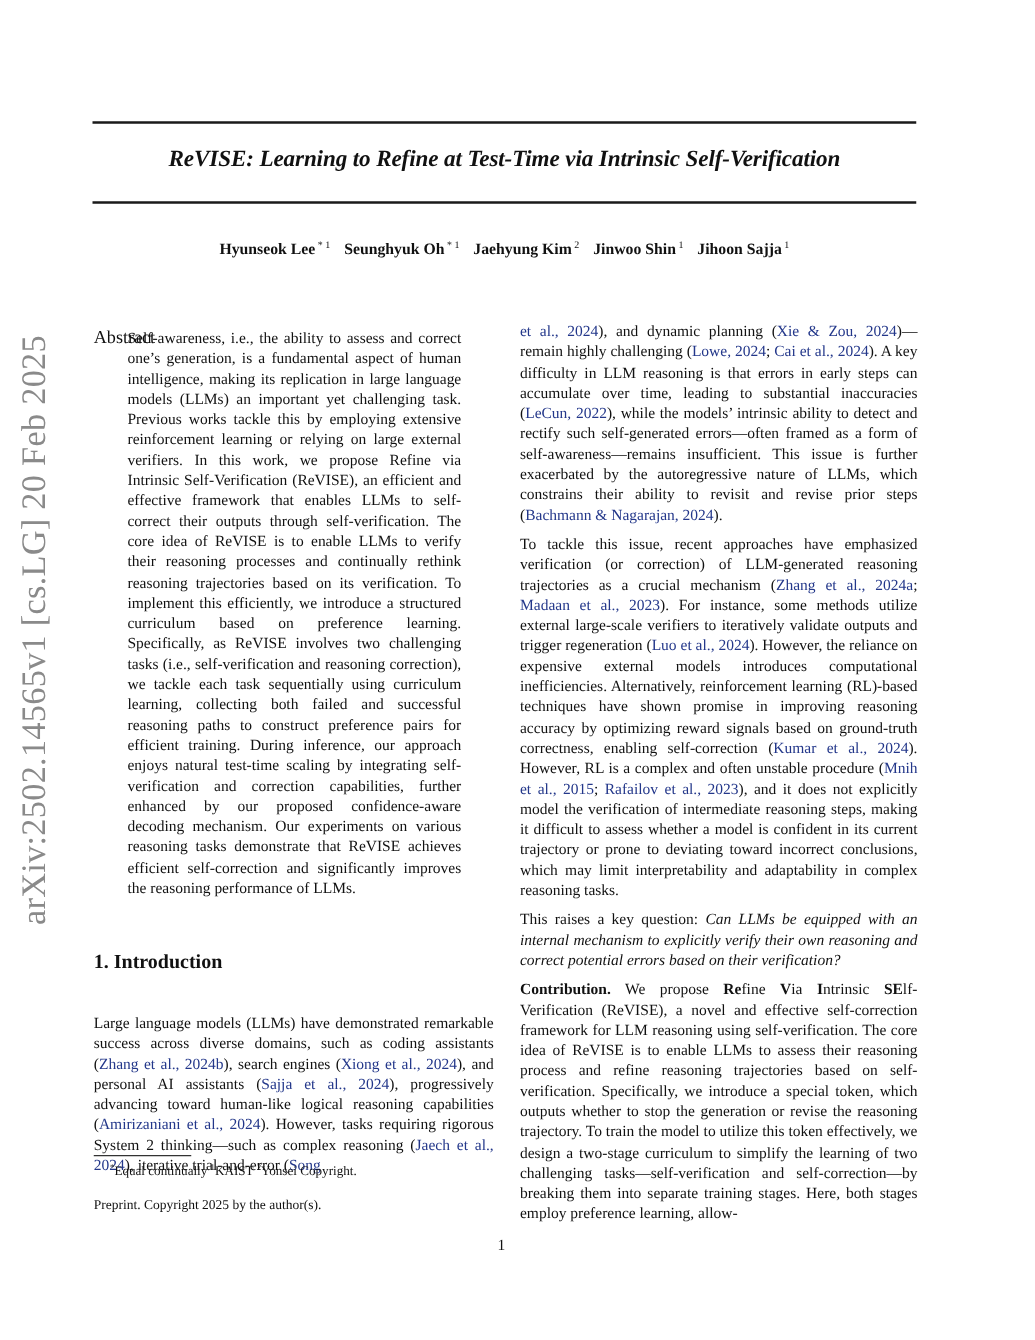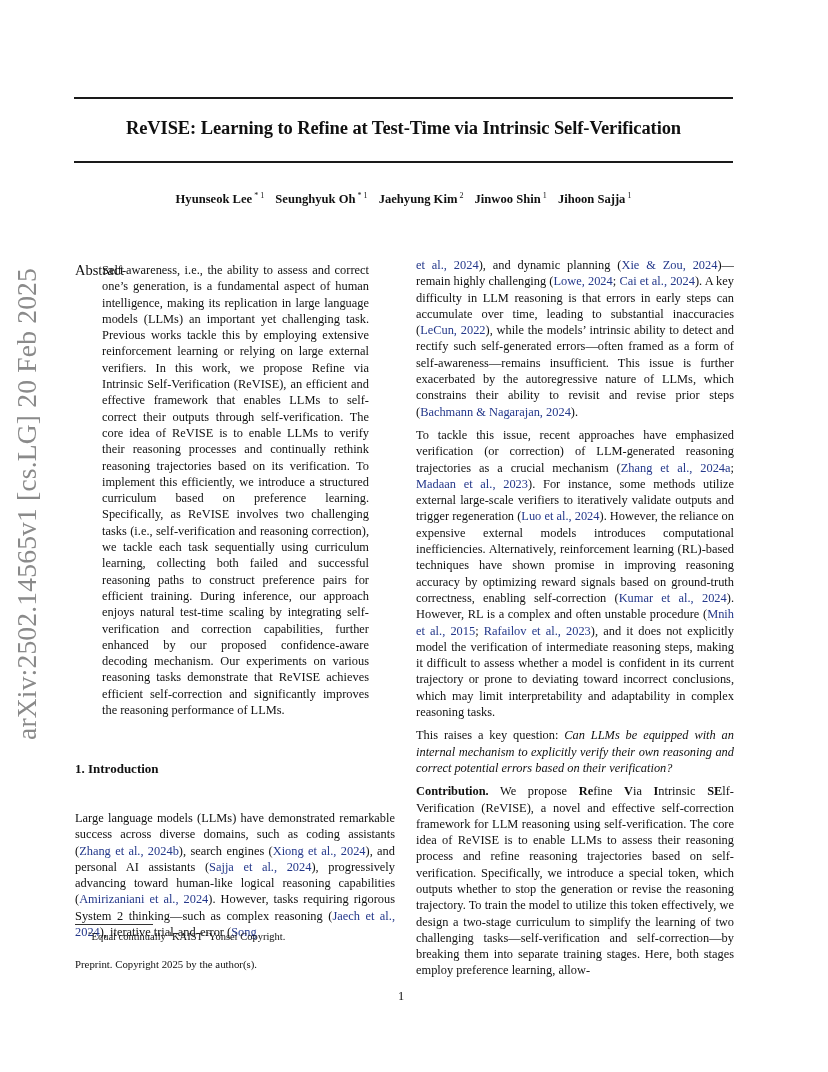--- a/index.html
+++ b/index.html
@@ -6,21 +6,21 @@
   body {
     width: 828px; height: 1072px; position: relative; overflow: hidden;
     font-family: "Liberation Serif", "DejaVu Serif", serif;
     color: #111;
   }
   .rule { position: absolute; left: 74px; width: 659px; height: 2px; background: #1a1a1a; }
   #rule-top { top: 97px; }
   #rule-bottom { top: 161px; }
   .title {
     position: absolute; top: 118px; left: 74px; width: 659px;
-    text-align: center; font-weight: bold; font-size: 18.5px; letter-spacing: -0.1px;
+    text-align: center; font-weight: bold; font-size: 18.5px; letter-spacing: -0.1px; font-style: italic;
   }
   .authors {
     position: absolute; top: 191px; left: 74px; width: 659px;
     text-align: center; font-weight: bold; font-size: 12.6px;
   }
   .authors .author { margin: 0 4px; }
   .authors sup { font-weight: normal; font-size: 8px; vertical-align: 5px; margin-left: 2px; }
   .arxiv-stamp {
     position: absolute; left: 11px; top: 740px;
     transform-origin: 0 0; transform: rotate(-90deg);
@@ -31,21 +31,21 @@
   .col-right { left: 416px; width: 318px; top: 237px; }
   .abstract-heading {
     position: absolute; top: 236px; left: 75px; width: 320px;
     text-align: left; font-weight: normal; font-size: 14.5px; margin-top: 26px;
   }
   .abstract-body {
     position: absolute; top: 262px; left: 102px; width: 267px;
     font-size: 12.4px; line-height: 16.3px; text-align: justify;
   }
   .section-heading {
-    position: absolute; top: 761px; left: 75px; font-weight: bold; font-size: 13px;
+    position: absolute; top: 761px; left: 75px; font-weight: bold; font-size: 16px;
   }
   .intro-left { top: 790px; }
   .cite { color: #23378a; }
   p { margin: 0 0 7px 0; }
   .footnote-rule { position: absolute; left: 75px; top: 924px; width: 78px; height: 1px; background: #333; }
   .footnote { position: absolute; left: 88px; top: 930px; font-size: 10.5px; }
   .footnote sup { font-size: 7px; vertical-align: 4px; }
   .preprint { position: absolute; left: 75px; top: 958px; font-size: 10.8px; }
   .page-number { position: absolute; left: 398px; top: 989px; font-size: 12.4px; }
   em { font-style: italic; }

